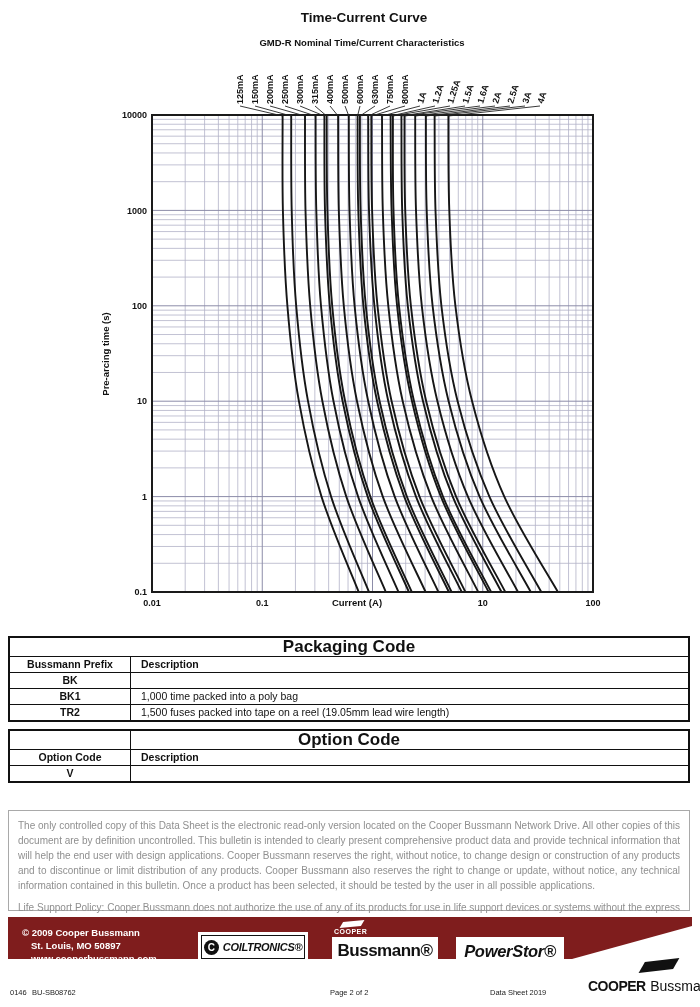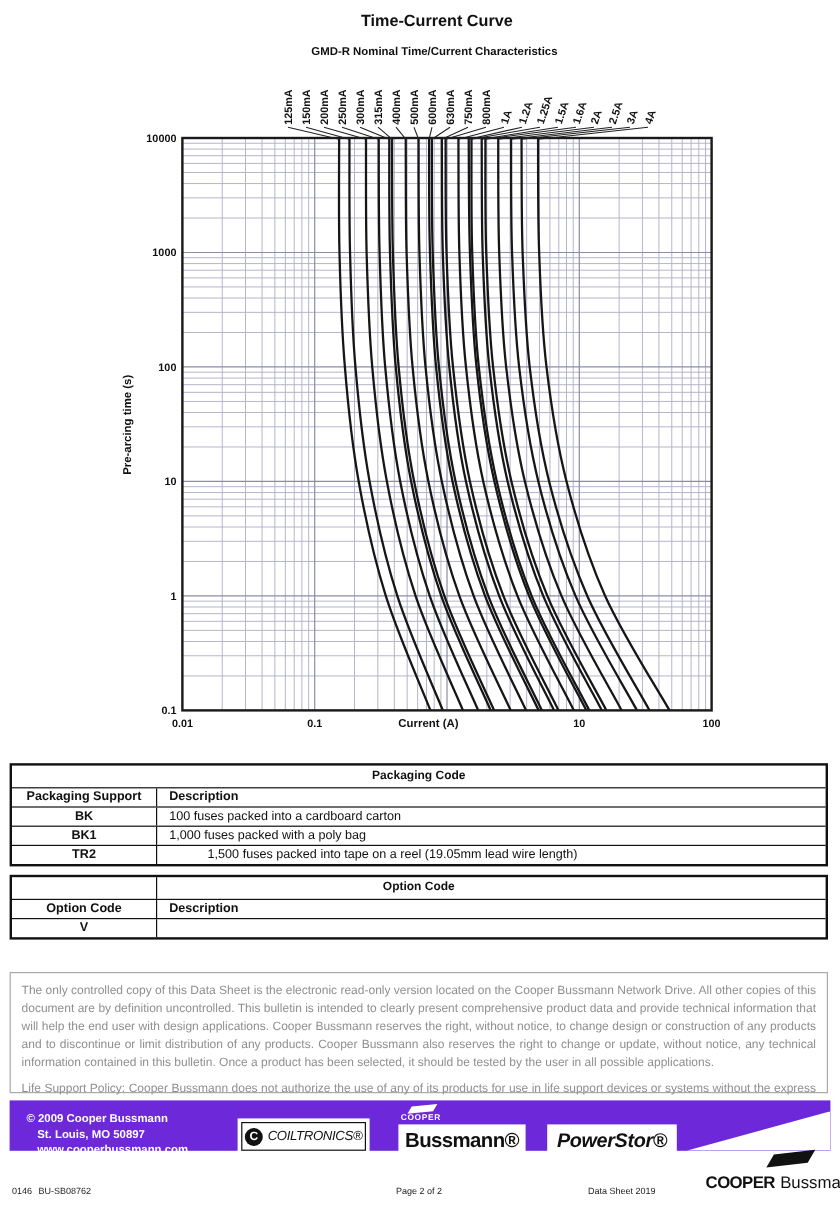--- a/index.html
+++ b/index.html
@@ -4,44 +4,44 @@
 <style>
   html,body{margin:0;padding:0;}
   body{width:700px;height:1007px;position:relative;background:#fff;overflow:hidden;
        font-family:"Liberation Sans", sans-serif;color:#111;}
   .abs{position:absolute;}
   
   #chart-wrap{left:12px;top:0;width:700px;height:632px;}
   
   .dtable{left:8px;width:682px;border:2px solid #111;background:#fff;box-sizing:border-box;}
   .t-title{height:18px;line-height:18px;border-bottom:1px solid #111;font-weight:bold;
-           font-size:10px;text-align:center;position:relative;}
+           font-size:17px;text-align:center;position:relative;}
   .t-div{position:absolute;left:120px;top:0;width:1px;height:100%;background:#111;}
   .t-row{display:flex;height:15px;line-height:15px;font-size:10.5px;border-bottom:1px solid #111;}
-  .t-row:last-child{border-bottom:none;gap:32px;}
+  .t-row:last-child{border-bottom:none;}
   .t-row .c1{width:120px;border-right:1px solid #111;text-align:center;font-weight:bold;flex:none;}
   .t-row .c2{flex:1;padding-left:10px;}
   .t-head{font-weight:bold;}
   
   #disclaimer{left:8px;top:810px;width:682px;height:101px;border:1px solid #a9a9a9;
               box-sizing:border-box;padding:7px 9px;}
   #disclaimer p{margin:0 0 7px 0;font-size:10px;line-height:1.5;text-align:justify;}
   
-  #brand-bar{left:8px;top:917px;width:684px;height:42px;background:#6d28d9;}
+  #brand-bar{left:8px;top:917px;width:684px;height:42px;background:#7f1d1d;}
   #bar-wedge{position:absolute;right:0;bottom:0;width:120px;height:33px;background:#fff;
              clip-path:polygon(0 100%,100% 0,100% 100%);}
   #copyright{position:absolute;left:14px;top:9px;color:#fff;font-weight:bold;font-size:9.5px;line-height:13px;}
   #copyright .ind{padding-left:9px;}
   .logo-box{position:absolute;background:#fff;display:flex;align-items:center;justify-content:center;}
   #coiltronics-box{left:190px;top:15px;width:110px;height:30px;}
   #coiltronics-inner{border:1.5px solid #111;height:22px;width:102px;display:flex;align-items:center;
                      justify-content:center;gap:4px;}
   #coil-c{width:15px;height:15px;border-radius:50%;background:#111;color:#fff;font-weight:bold;
           font-size:10px;line-height:15px;text-align:center;flex:none;}
-  #coiltronics-label{font-weight:normal;font-style:italic;font-size:11px;letter-spacing:-0.3px;}
+  #coiltronics-label{font-weight:bold;font-style:italic;font-size:11px;letter-spacing:-0.3px;}
   #cooper-flag-bar{position:absolute;left:334px;top:4px;width:20px;height:6px;background:#fff;
                    transform:skewX(-35deg) rotate(-6deg);}
   #cooper-small{position:absolute;left:326px;top:11px;color:#fff;font-weight:bold;font-size:7px;letter-spacing:0.5px;}
   #bussmann-box{left:324px;top:20px;width:106px;height:28px;}
   #bussmann-label{font-weight:bold;font-size:17px;letter-spacing:-0.5px;}
   #powerstor-box{left:448px;top:20px;width:108px;height:28px;}
   #powerstor-label{font-weight:bold;font-style:italic;font-size:16.5px;letter-spacing:-0.3px;}
   
   .footnote{top:988px;font-size:7.5px;color:#222;}
   #brand-bottom{right:2px;top:958px;width:110px;height:44px;}
@@ -218,30 +218,29 @@
       <text x="581" y="606" font-size="9" font-weight="bold" text-anchor="middle" fill="#111" font-family="&quot;Liberation Sans&quot;, sans-serif">100</text>
       <rect x="313" y="596" width="66" height="13" fill="#fff"></rect>
       <text x="345" y="606" font-size="9.5" font-weight="bold" text-anchor="middle" fill="#111" font-family="&quot;Liberation Sans&quot;, sans-serif">Current (A)</text>
       <text x="0" y="0" font-size="9.5" font-weight="bold" text-anchor="middle" fill="#111" font-family="&quot;Liberation Sans&quot;, sans-serif" transform="translate(97,354) rotate(-90)">Pre-arcing time (s)</text>
     </svg>
 </div>
 
 <div class="abs dtable" id="packaging-table" style="top:636px">
     <div class="t-title"><span>Packaging Code</span></div>
     <div class="t-row t-head">
-      <div class="c1">Packaging Support</div>
+      <div class="c1">Bussmann Prefix</div>
       <div class="c2">Description</div>
     </div>
     <div class="t-row">
       <div class="c1">BK</div>
-      <div class="c2">100 fuses packed into a cardboard carton</div>
     </div>
     <div class="t-row">
       <div class="c1">BK1</div>
-      <div class="c2">1,000 fuses packed with a poly bag</div>
+      <div class="c2">1,000 time packed into a poly bag</div>
     </div>
     <div class="t-row">
       <div class="c1">TR2</div>
       <div class="c2">1,500 fuses packed into tape on a reel (19.05mm lead wire length)</div>
     </div>
   </div>
 
 <div class="abs dtable" id="option-table" style="top:729px">
     <div class="t-title"><span>Option Code</span><div class="t-div"></div></div>
     <div class="t-row t-head">

